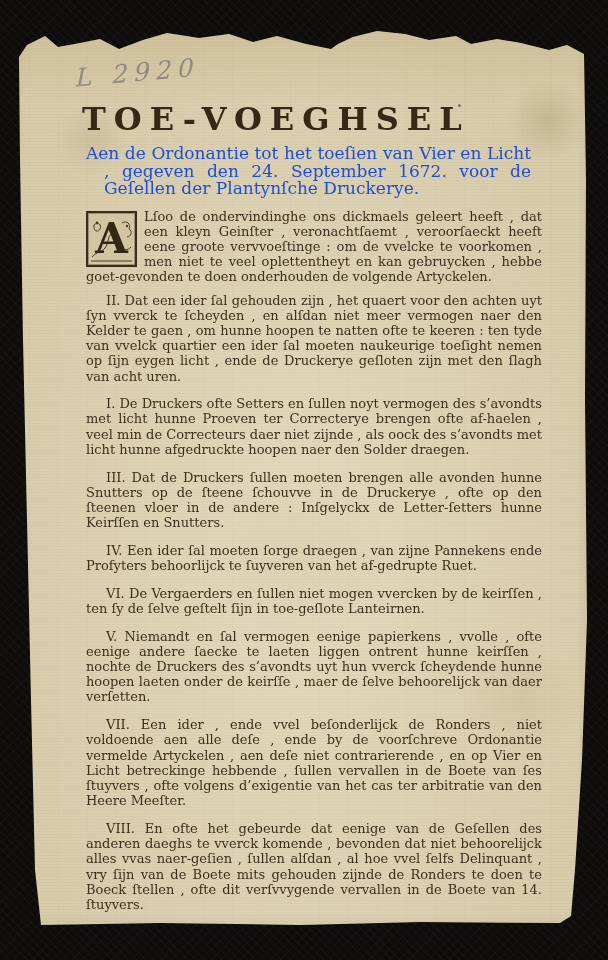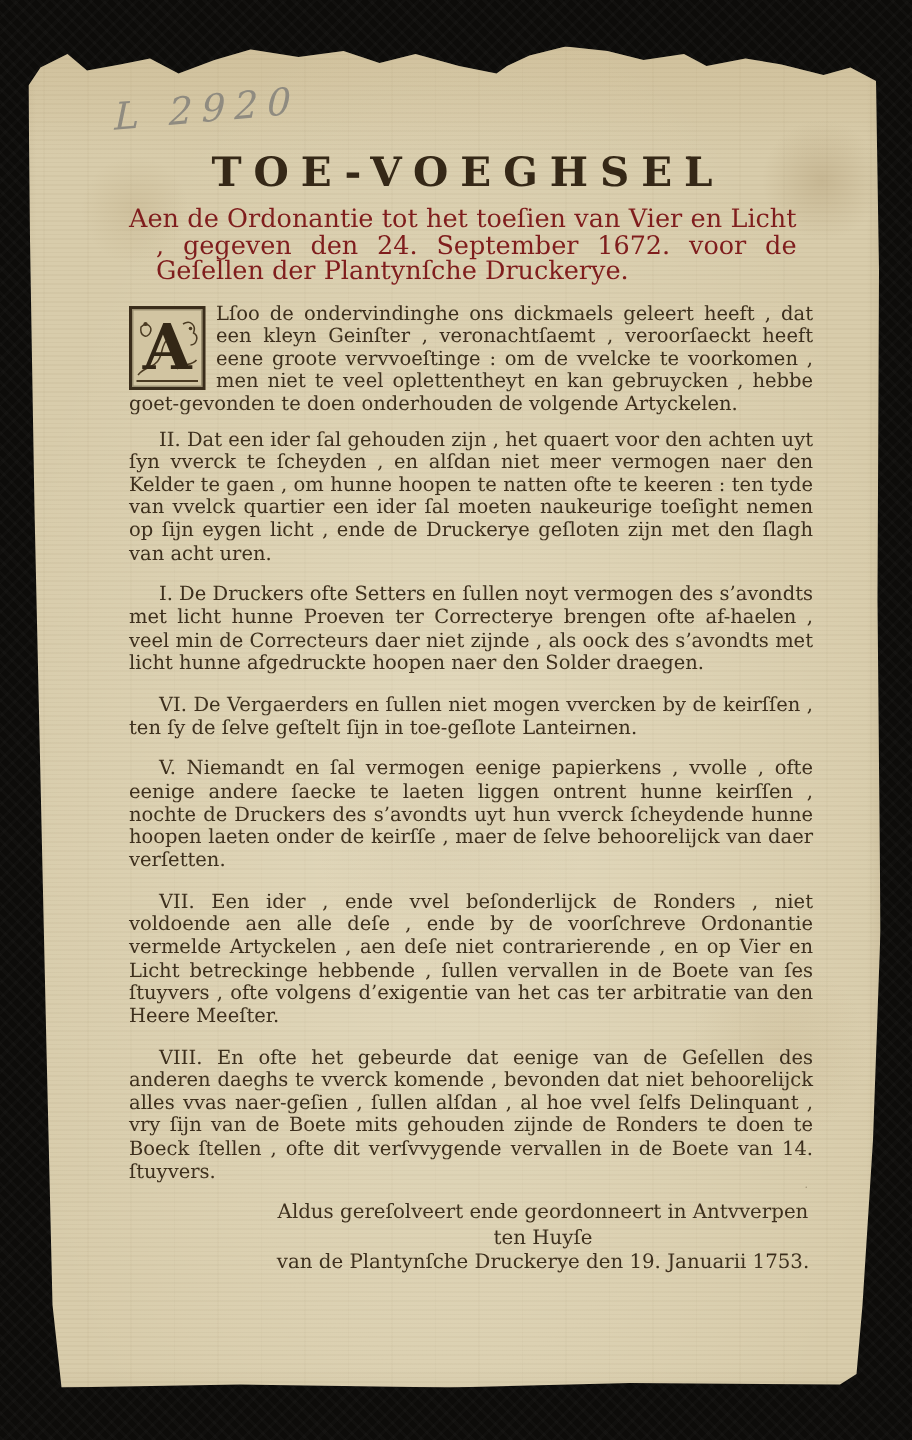--- a/index.html
+++ b/index.html
@@ -49,26 +49,26 @@
                 78px 686px 0 -1px rgba(70,50,28,0.4);}
   .handwriting{
     position:absolute;left:76px;top:58px;
     font-style:italic;font-size:25px;letter-spacing:6px;color:#8f8b80;
     transform:rotate(-5deg) skewX(-6deg);white-space:nowrap;
   }
   .content{
     position:absolute;left:86px;top:100px;width:456px;color:#3d2f1d;
   }
   .doc-title{
-    text-align:center;font-size:27px;letter-spacing:8px;color:#352817;
+    font-size:32px;letter-spacing:8px;color:#352817;
     white-space:nowrap;margin:0 0 7px -4px;
   }
   .subtitle{
     font-size:17px;line-height:17.5px;text-align:justify;
-    padding-left:18px;text-indent:-18px;color:#7f1d1d;margin:0 11px 11px 0;
+    padding-left:18px;text-indent:-18px;color:#1d4ed8;margin:0 11px 11px 0;
   }
   p.art{
     font-size:13px;line-height:15.2px;text-align:justify;
     text-indent:20px;margin:0 0 12.5px 0;
   }
   .intro{
     font-size:13px;line-height:15.2px;text-align:justify;margin:0 0 8px 0;
   }
   .woodcut{
     float:left;width:47px;height:52px;margin:2px 7px 1px 0;
@@ -110,20 +110,22 @@
           <path d="M30 40 C34 36 40 38 43 34" fill="none" stroke="#4a3a22" stroke-width="1"></path>
           <circle cx="9" cy="10" r="1.4" fill="#4a3a22"></circle>
           <circle cx="39" cy="13" r="1.2" fill="#4a3a22"></circle>
         </svg>
         <span class="letter">A</span>
       </span><span>Lſoo de ondervindinghe ons dickmaels geleert heeft , dat een kleyn Geinſter , veronachtſaemt , veroorſaeckt heeft eene groote vervvoeſtinge : om de vvelcke te voorkomen , men niet te veel oplettentheyt en kan gebruycken , hebbe goet-gevonden te doen onderhouden de volgende Artyckelen.</span>
     </div>
 
     <p class="art">II. Dat een ider ſal gehouden zijn , het quaert voor den achten uyt ſyn vverck te ſcheyden , en alſdan niet meer vermogen naer den Kelder te gaen , om hunne hoopen te natten ofte te keeren : ten tyde van vvelck quartier een ider ſal moeten naukeurige toeſight nemen op ſijn eygen licht , ende de Druckerye geſloten zijn met den ſlagh van acht uren.</p>
     <p class="art" style="clear:left">I. De Druckers ofte Setters en ſullen noyt vermogen des s’avondts met licht hunne Proeven ter Correcterye brengen ofte af-haelen , veel min de Correcteurs daer niet zijnde , als oock des s’avondts met licht hunne afgedruckte hoopen naer den Solder draegen.</p>
+    <p class="art">III. Dat de Druckers ſullen moeten brengen alle avonden hunne Snutters op de ſteene ſchouvve in de Druckerye , ofte op den ſteenen vloer in de andere : Inſgelyckx de Letter-ſetters hunne Keirſſen en Snutters.</p>
+    <p class="art">IV. Een ider ſal moeten ſorge draegen , van zijne Pannekens ende Profyters behoorlijck te ſuyveren van het af-gedrupte Ruet.</p>
     <p class="art">VI. De Vergaerders en ſullen niet mogen vvercken by de keirſſen , ten ſy de ſelve geſtelt ſijn in toe-geſlote Lanteirnen.</p>
     <p class="art">V. Niemandt en ſal vermogen eenige papierkens , vvolle , ofte eenige andere ſaecke te laeten liggen ontrent hunne keirſſen , nochte de Druckers des s’avondts uyt hun vverck ſcheydende hunne hoopen laeten onder de keirſſe , maer de ſelve behoorelijck van daer verſetten.</p>
     <p class="art">VII. Een ider , ende vvel beſonderlijck de Ronders , niet voldoende aen alle deſe , ende by de voorſchreve Ordonantie vermelde Artyckelen , aen deſe niet contrarierende , en op Vier en Licht betreckinge hebbende , ſullen vervallen in de Boete van ſes ſtuyvers , ofte volgens d’exigentie van het cas ter arbitratie van den Heere Meeſter.</p>
     <p class="art">VIII. En ofte het gebeurde dat eenige van de Geſellen des anderen daeghs te vverck komende , bevonden dat niet behoorelijck alles vvas naer-geſien , ſullen alſdan , al hoe vvel ſelfs Delinquant , vry ſijn van de Boete mits gehouden zijnde de Ronders te doen te Boeck ſtellen , ofte dit verſvvygende vervallen in de Boete van 14. ſtuyvers.</p>
 
     <div class="colophon">
       <div>Aldus gereſolveert ende geordonneert in Antvverpen ten Huyſe</div>
       <div>van de Plantynſche Druckerye den 19. Januarii 1753.</div>
     </div>
 

